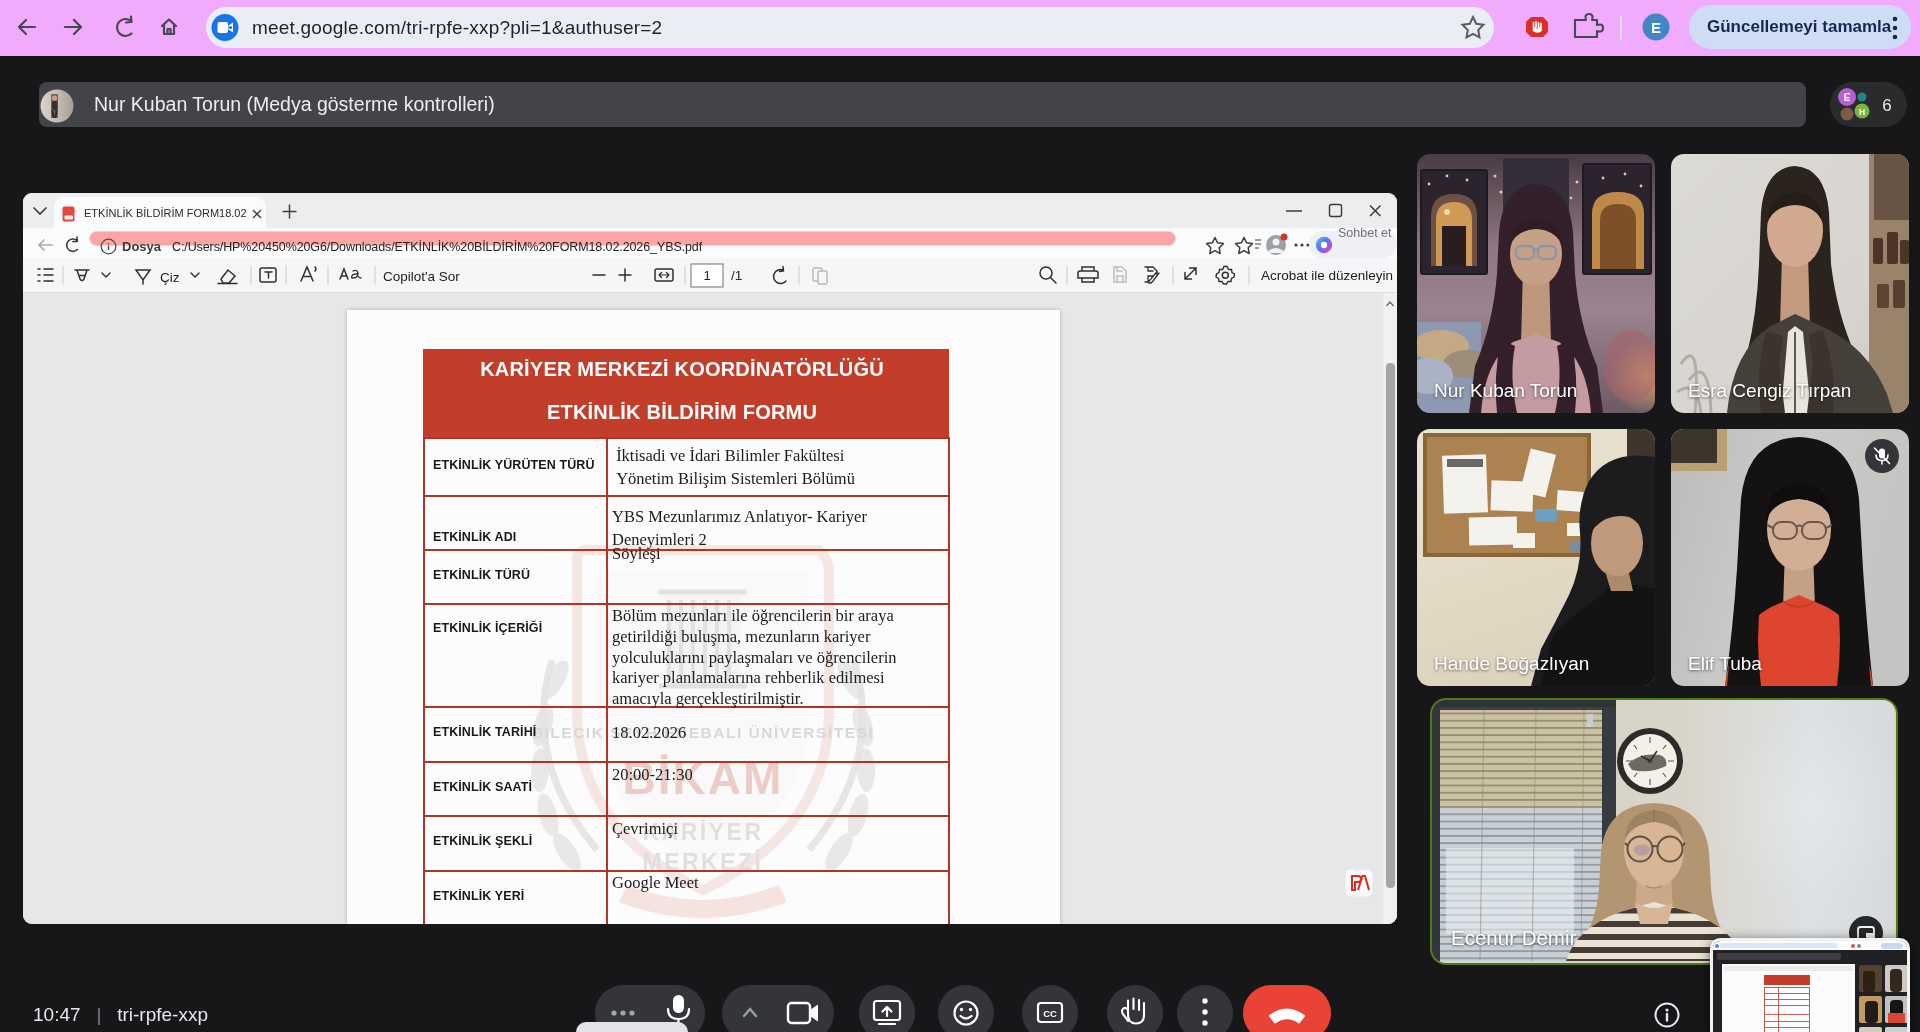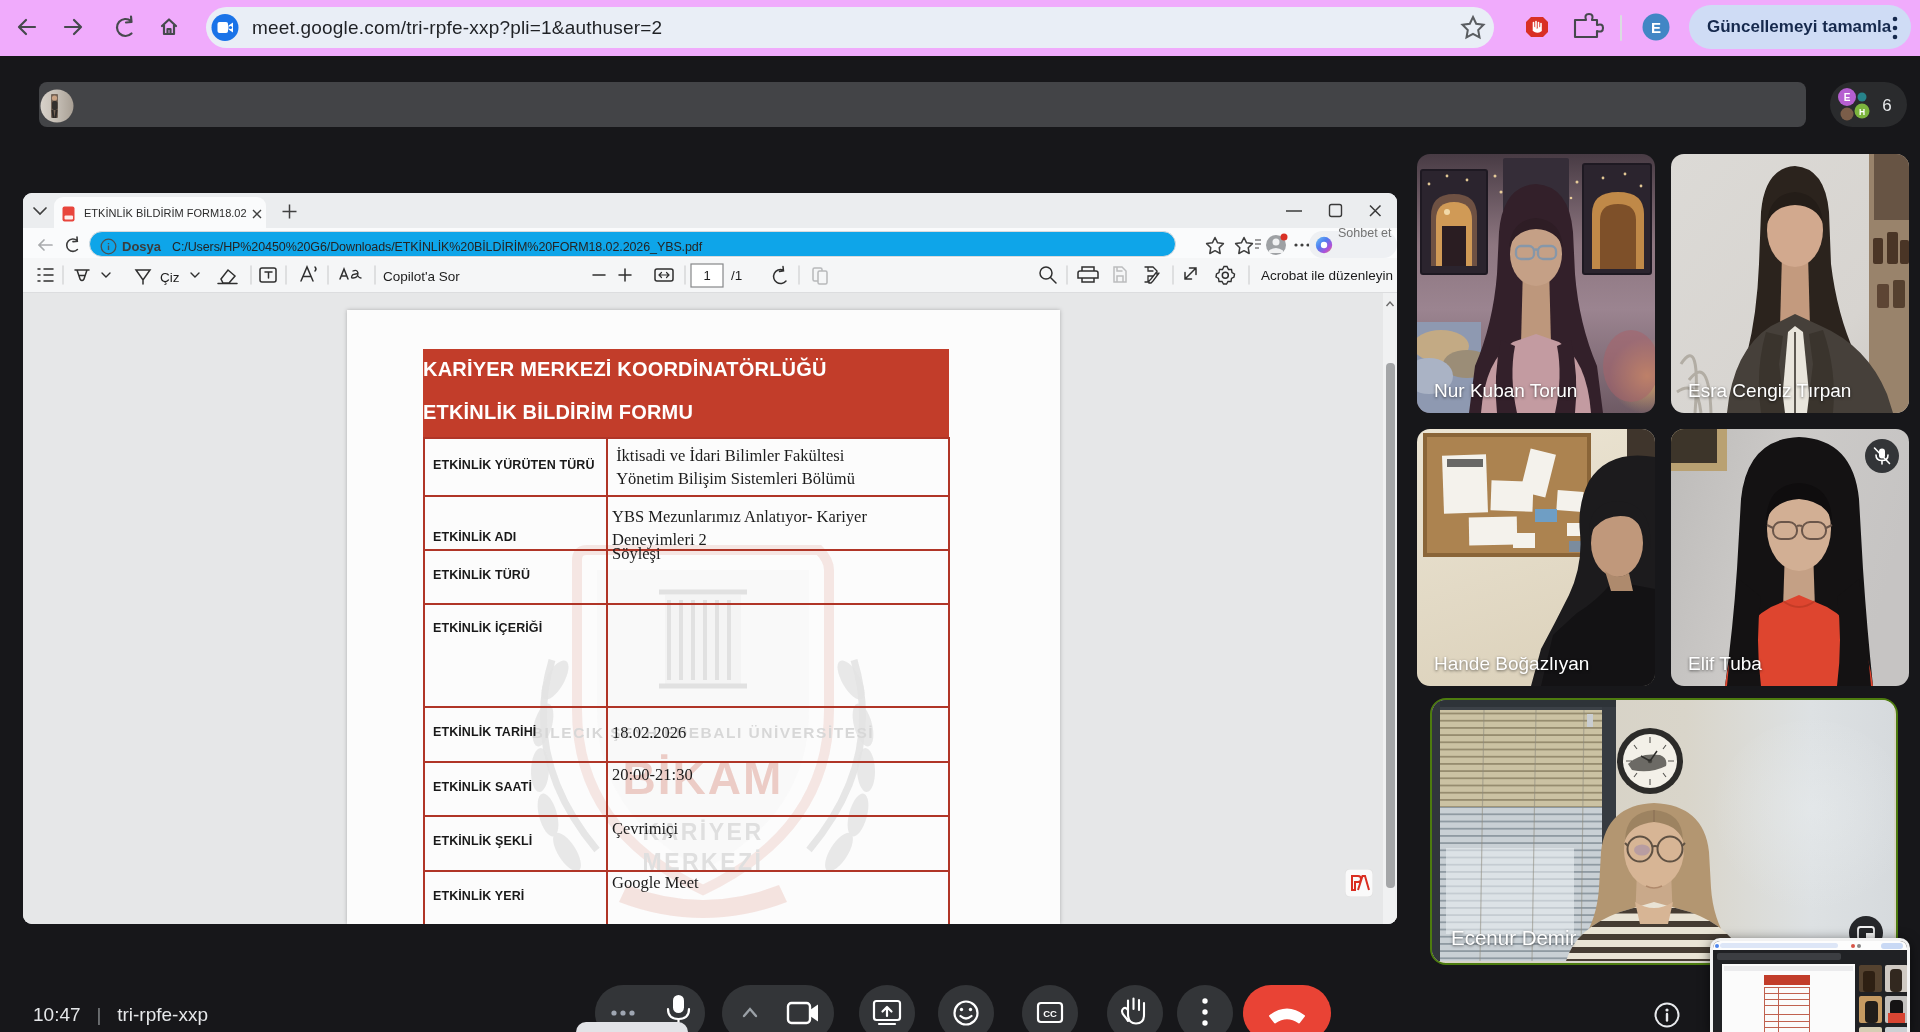--- a/index.html
+++ b/index.html
@@ -20,29 +20,29 @@
   #bannertext { position:absolute; left:94px; top:93px; font-size:19.5px; color:#eceded; }
 
   
   #ppill { position:absolute; left:1830px; top:82px; width:77px; height:45px; background:#2a2b2d; border-radius:23px; }
 
   
   #edgewin { position:absolute; left:23px; top:193px; width:1374px; height:731px; background:#ebedef; border-radius:9px; overflow:hidden; }
   #tabstrip { position:absolute; left:0; top:0; width:1374px; height:35px; background:#ebedef; }
   #tab { position:absolute; left:31px; top:4px; width:212px; height:31px; background:#fafbfc; border-radius:9px 9px 0 0; }
   #addrbar { position:absolute; left:0; top:35px; width:1374px; height:30px; background:#fafbfc; }
-  #urlbox { position:absolute; left:66px; top:38px; width:1087px; height:26px; background:#0ea5e9; border:1px solid #d9dadc; border-radius:13px; }
+  #urlbox { position:absolute; left:66px; top:38px; width:1087px; height:15px; background:#fca5a5; border:1px solid #d9dadc; border-radius:13px; }
   #pdftoolbar { position:absolute; left:0; top:65px; width:1374px; height:35px; background:#f5f6f7; border-bottom:1px solid #dcdddf; }
   #pdfcontent { position:absolute; left:0; top:100px; width:1374px; height:631px; background:#e6e7e8; }
   #pdfpage { position:absolute; left:324px; top:17px; width:713px; height:614px; background:#fcfcfc; box-shadow:0 0 4px rgba(0,0,0,.25); }
   #pdfscroll { position:absolute; left:1360px; top:0; width:14px; height:631px; background:#f0f1f2; }
 
   
   #redbox { position:absolute; left:76px; top:39px; width:526px; height:88px; background:#c23d2a; }
-  .rtitle { position:absolute; left:76px; width:518px; color:#ffffff; font-weight:bold; font-size:20px; letter-spacing:0.2px; }
+  .rtitle { position:absolute; left:76px; width:518px; text-align:center; color:#ffffff; font-weight:bold; font-size:20px; letter-spacing:0.2px; }
   .tlabel { position:absolute; left:86px; font-size:12.5px; font-weight:bold; color:#191919; letter-spacing:0.1px; }
   .tval { position:absolute; left:265px; font-family:"Liberation Serif", serif; font-size:16.5px; color:#1c1c1c; line-height:20.8px; width:330px; }
   .hline { position:absolute; left:76px; width:527px; height:2px; background:#b03527; }
   .vline { position:absolute; width:2px; background:#b03527; }
 
   
   .tile { position:absolute; border-radius:13px; overflow:hidden; }
   .nlabel { position:absolute; left:17px; bottom:11px; color:#ffffff; font-size:19px; text-shadow:0 1px 3px rgba(0,0,0,.6); }
 
   
@@ -102,20 +102,21 @@
           <stop offset="50%" stop-color="#c5beb5"></stop>
           <stop offset="100%" stop-color="#a89f94"></stop>
         </linearGradient>
       </defs>
     <circle cx="17" cy="17" r="16.5" fill="url(#avg)"></circle>
     <rect x="11" y="5" width="7" height="24" rx="1" fill="#6b5a4c" opacity="0.9"></rect>
     <circle cx="14.5" cy="9" r="2.6" fill="#caa283"></circle>
     <rect x="12" y="12" width="5.5" height="9" rx="2" fill="#33302e"></rect>
     <path d="M12.5 21 L13.5 29 M16.5 21 L15.5 29" stroke="#2e2a28" stroke-width="2"></path>
   </svg>
+  <div id="bannertext">Nur Kuban Torun (Medya gösterme kontrolleri)</div>
 
   <div id="ppill"></div>
   <svg class="abs" style="left:1830px;top:82px" width="77" height="45" viewBox="0 0 77 45">
     <circle cx="17" cy="15" r="9" fill="#b65fd1"></circle>
     <text x="17" y="19" font-size="10" font-weight="bold" fill="#fff" text-anchor="middle">E</text>
     <circle cx="32" cy="15" r="4.5" fill="#27838a"></circle>
     <circle cx="17" cy="32" r="6.5" fill="#7a5d49"></circle>
     <circle cx="32" cy="29" r="7.5" fill="#7cb53e"></circle>
     <text x="32" y="32.5" font-size="8.5" font-weight="bold" fill="#fff" text-anchor="middle">H</text>
     <text x="57" y="29" font-size="17" fill="#e8eaec" text-anchor="middle">6</text>
@@ -306,20 +307,21 @@
         <div class="tlabel" style="top:258px;">ETKİNLİK TÜRÜ</div>
         <div class="tlabel" style="top:311px;">ETKİNLİK İÇERİĞİ</div>
         <div class="tlabel" style="top:415px;">ETKİNLİK TARİHİ</div>
         <div class="tlabel" style="top:470px;">ETKİNLİK SAATİ</div>
         <div class="tlabel" style="top:524px;">ETKİNLİK ŞEKLİ</div>
         <div class="tlabel" style="top:579px;">ETKİNLİK YERİ</div>
 
         <div class="tval" style="top:134px;line-height:23px;">&nbsp;İktisadi ve İdari Bilimler Fakültesi<br>&nbsp;Yönetim Bilişim Sistemleri Bölümü</div>
         <div class="tval" style="top:195px;line-height:23px;">YBS Mezunlarımız Anlatıyor- Kariyer<br>Deneyimleri 2</div>
         <div class="tval" style="top:234px;">Söyleşi</div>
+        <div class="tval" style="top:296px;">Bölüm mezunları ile öğrencilerin bir araya<br>getirildiği buluşma, mezunların kariyer<br>yolculuklarını paylaşmaları ve öğrencilerin<br>kariyer planlamalarına rehberlik edilmesi<br>amacıyla gerçekleştirilmiştir.</div>
         <div class="tval" style="top:400px;margin-top:13px;">18.02.2026</div>
         <div class="tval" style="top:455px;">20:00-21:30</div>
         <div class="tval" style="top:509px;">Çevrimiçi</div>
         <div class="tval" style="top:563px;">Google Meet</div>
       </div>
       <svg class="abs" style="left:1322px;top:576px" width="28" height="28" viewBox="0 0 28 28">
         <rect x="0" y="0" width="28" height="28" rx="5" fill="#fafafa" stroke="#e0e0e0"></rect>
         <path d="M7 7 L13 7 Q16 7 16 10 Q16 13 13 13 L10 13 L10 21 L7 21 Z M13 21 L17.5 7 L20 7 L24 21" fill="none" stroke="#d92d20" stroke-width="2"></path>
       </svg>
       <div id="pdfscroll"></div>

